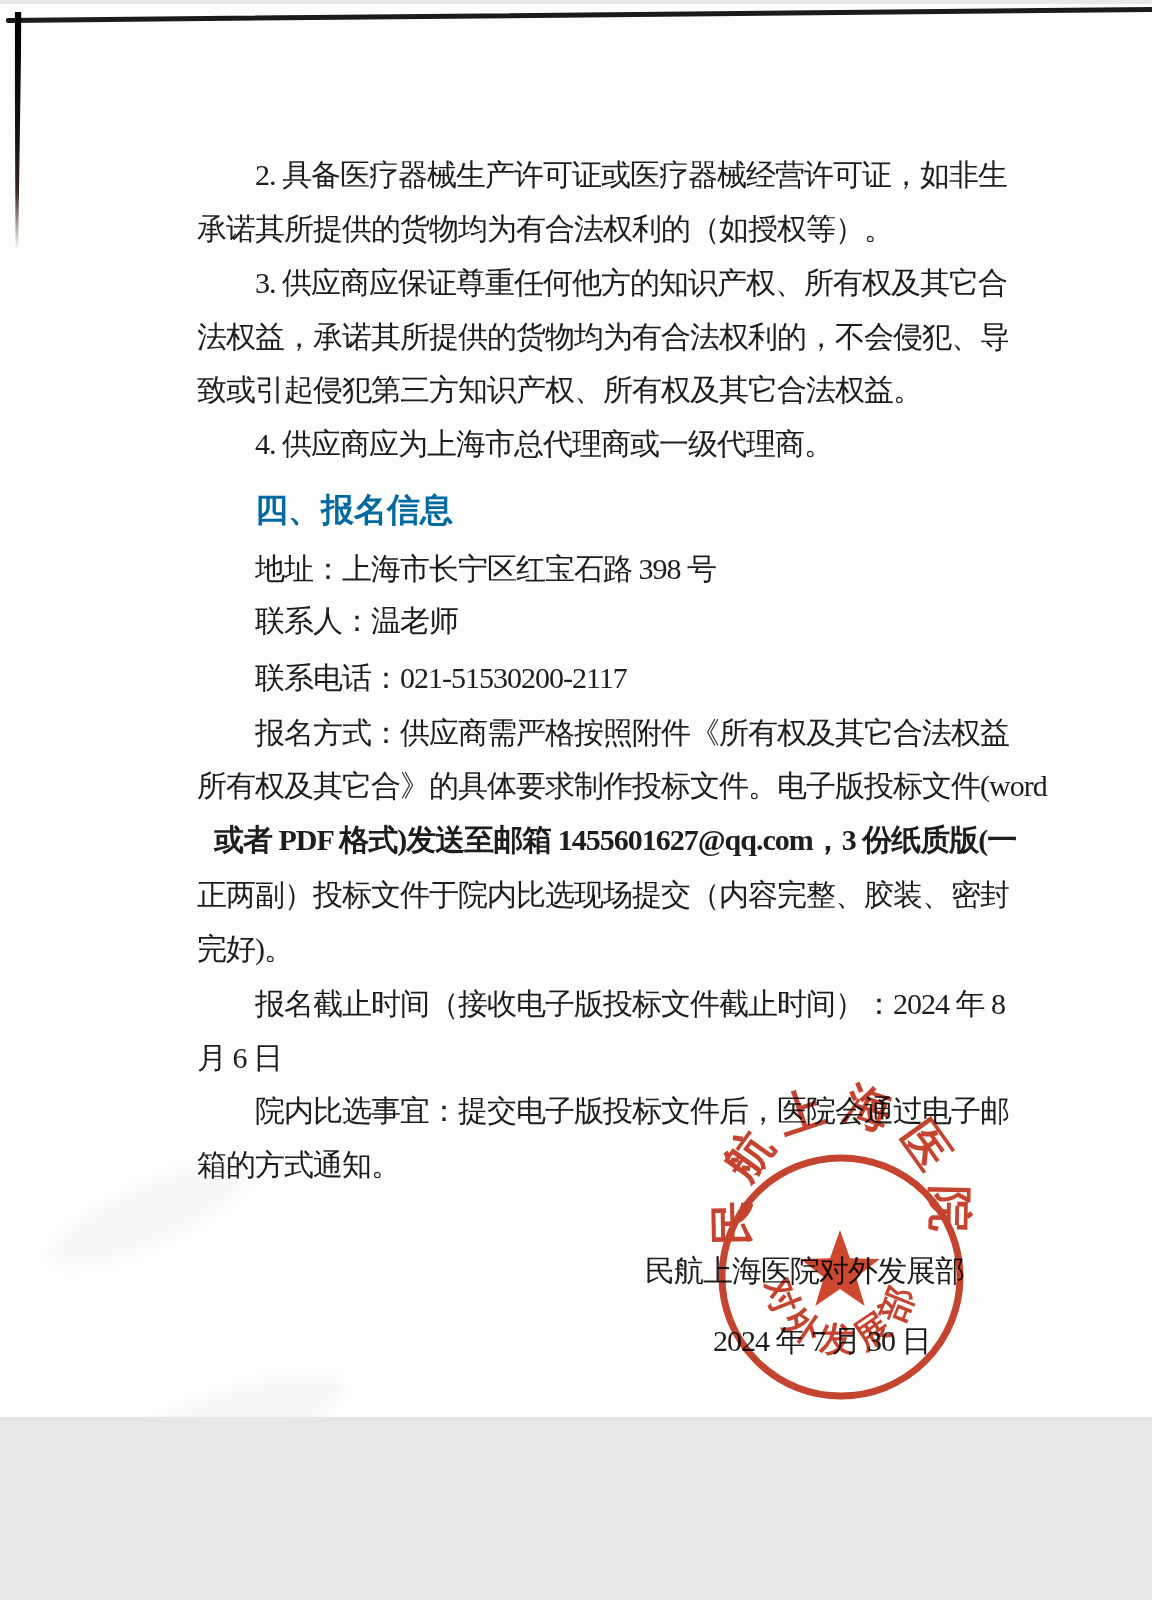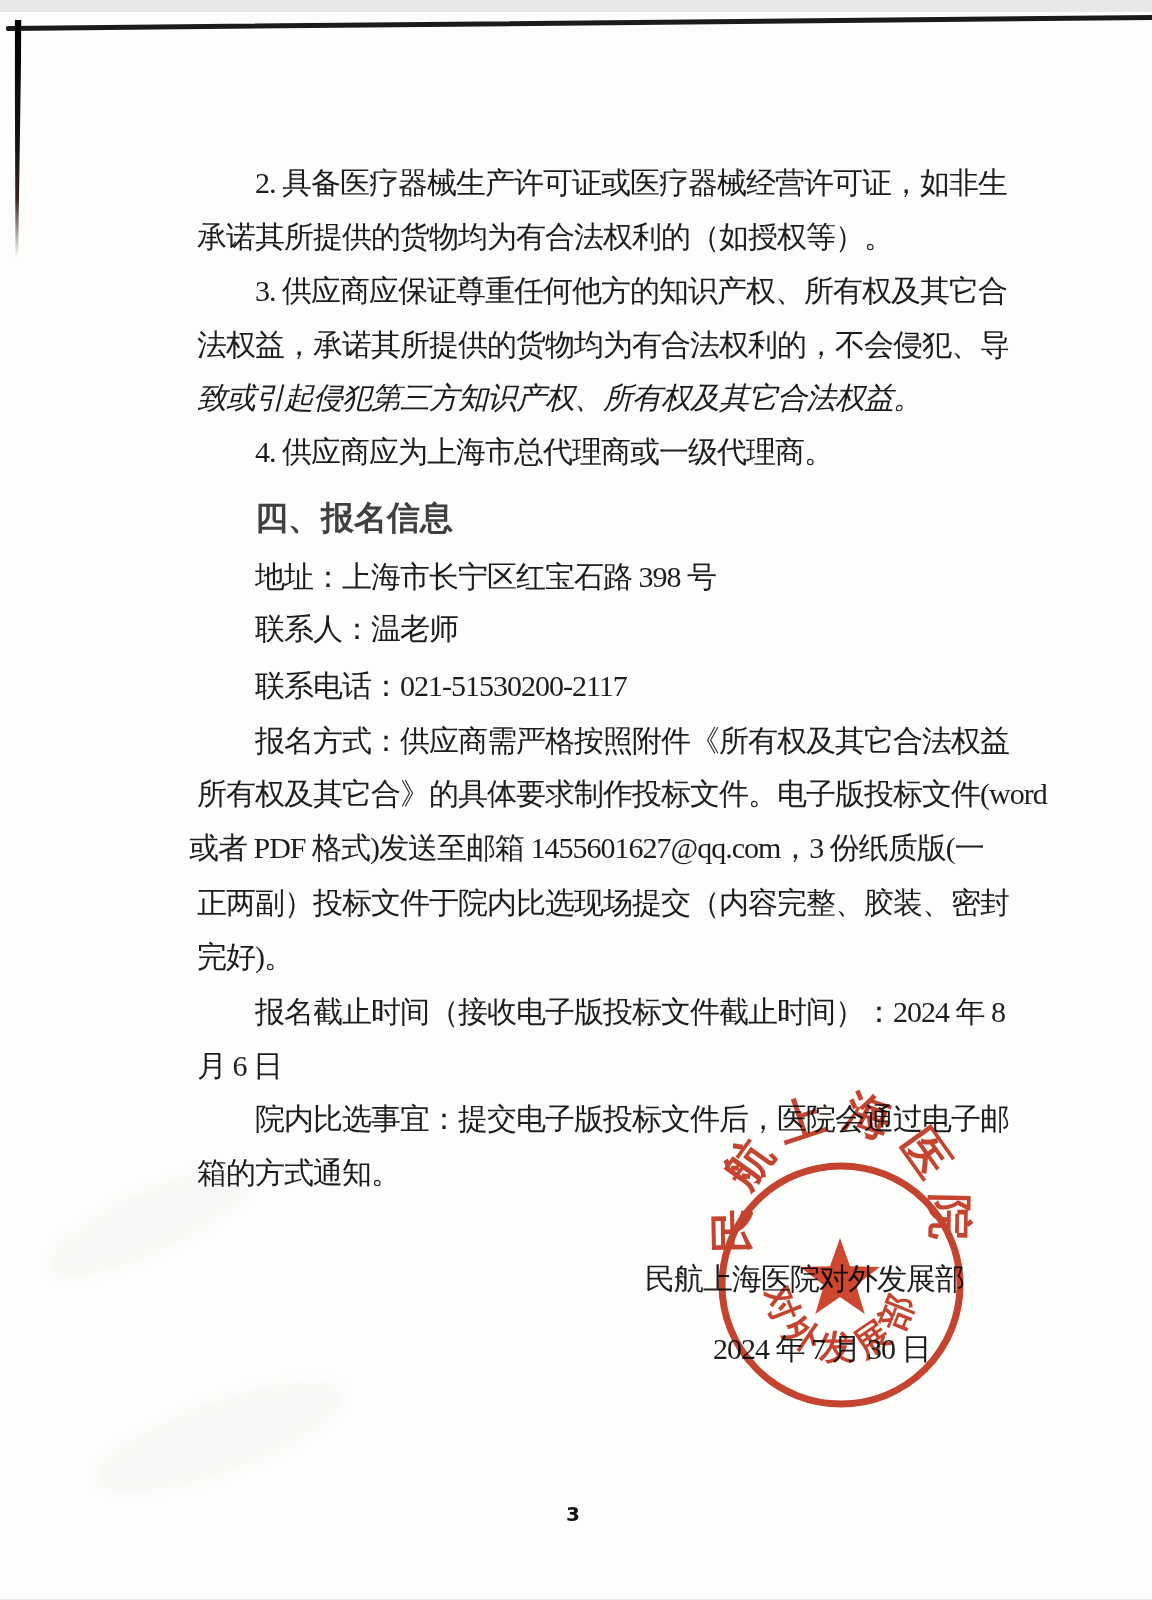--- a/index.html
+++ b/index.html
@@ -1,19 +1,19 @@
 <!DOCTYPE html>
 <html><head>
 <meta charset="utf-8">
 <style>
   html,body{margin:0;padding:0;background:#e8e8e8;}
   .page{
     position:relative;
-    width:1152px;height:1587px;
-    margin:12px auto;
+    width:1152px;height:1413px;
+    margin:4px auto;
     background:#fdfdfb;
     overflow:hidden;
     font-family:"Liberation Serif","DejaVu Serif",serif;
   }
   
   .scan-top{
     position:absolute;left:6px;top:14px;width:1160px;height:5px;
     background:#1b1b1b;
     transform:rotate(-0.55deg);transform-origin:left center;
     border-radius:2px;
@@ -38,21 +38,21 @@
     color:#1d1d1d;
     font-size:30px;
     letter-spacing:-1px;
     line-height:1;
   }
   .tline.heading{
     font-family:"Liberation Sans","DejaVu Sans",sans-serif;
     font-weight:bold;
     font-size:33px;
     letter-spacing:0;
-    color:#404040;
+    color:#0369a1;
   }
   .pagenum{
     position:absolute;left:566px;top:1490px;
     font-family:"DejaVu Sans","Liberation Sans",sans-serif;
     font-weight:bold;font-size:20px;color:#111;
   }
 
   
   .stamp-svg{
     position:absolute;left:0;top:0;width:1152px;height:1600px;
@@ -76,29 +76,29 @@
   <div class="scan-top"></div>
   <div class="scan-left"></div>
   <div class="smudge a"></div>
   <div class="smudge b"></div>
 
   <div id="text-layer">
       <div class="tline " style="left: 255px; top: 156px;">2. 具备医疗器械生产许可证或医疗器械经营许可证，如非生</div>
       <div class="tline " style="left: 197px; top: 210px;">承诺其所提供的货物均为有合法权利的（如授权等）。</div>
       <div class="tline " style="left: 255px; top: 264px;">3. 供应商应保证尊重任何他方的知识产权、所有权及其它合</div>
       <div class="tline " style="left: 197px; top: 318px;">法权益，承诺其所提供的货物均为有合法权利的，不会侵犯、导</div>
-      <div class="tline " style="left: 197px; top: 371px; font-style: italic;">致或引起侵犯第三方知识产权、所有权及其它合法权益。</div>
+      <div class="tline " style="left: 197px; top: 371px;">致或引起侵犯第三方知识产权、所有权及其它合法权益。</div>
       <div class="tline " style="left: 255px; top: 425px;">4. 供应商应为上海市总代理商或一级代理商。</div>
       <div class="tline heading" style="left: 255px; top: 489px;">四、报名信息</div>
       <div class="tline " style="left: 255px; top: 550px;">地址：上海市长宁区红宝石路 398 号</div>
       <div class="tline " style="left: 255px; top: 604px; font-family: Liberation Mono, monospace;">联系人：温老师</div>
       <div class="tline " style="left: 255px; top: 659px;">联系电话：021-51530200-2117</div>
       <div class="tline " style="left: 255px; top: 714px;">报名方式：供应商需严格按照附件《所有权及其它合法权益</div>
       <div class="tline " style="left: 197px; top: 767px;">所有权及其它合》的具体要求制作投标文件。电子版投标文件(word</div>
-      <div class="tline " style="left: 189px; top: 821px;">或者 PDF 格式)发送至邮箱 1455601627@qq.com，3 份纸质版(一</div>
+      <div class="tline " style="left: 214px; top: 821px; font-weight: bold;">或者 PDF 格式)发送至邮箱 1455601627@qq.com，3 份纸质版(一</div>
       <div class="tline " style="left: 197px; top: 876px;">正两副）投标文件于院内比选现场提交（内容完整、胶装、密封</div>
       <div class="tline " style="left: 197px; top: 930px;">完好)。</div>
       <div class="tline " style="left: 255px; top: 985px;">报名截止时间（接收电子版投标文件截止时间）：2024 年 8</div>
       <div class="tline " style="left: 197px; top: 1039px;">月 6 日</div>
       <div class="tline " style="left: 255px; top: 1092px;">院内比选事宜：提交电子版投标文件后，医院会通过电子邮</div>
       <div class="tline " style="left: 197px; top: 1146px;">箱的方式通知。</div>
       <div class="tline " style="left: 645px; top: 1252px;">民航上海医院对外发展部</div>
       <div class="tline " style="left: 713px; top: 1322px;">2024 年 7 月 30 日</div>
     </div>
 

